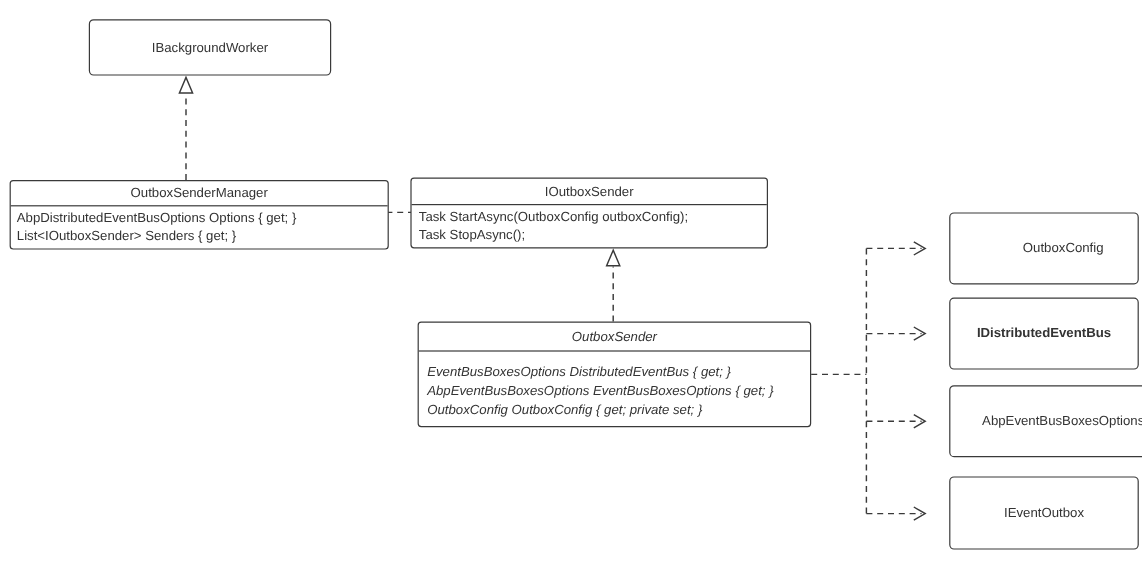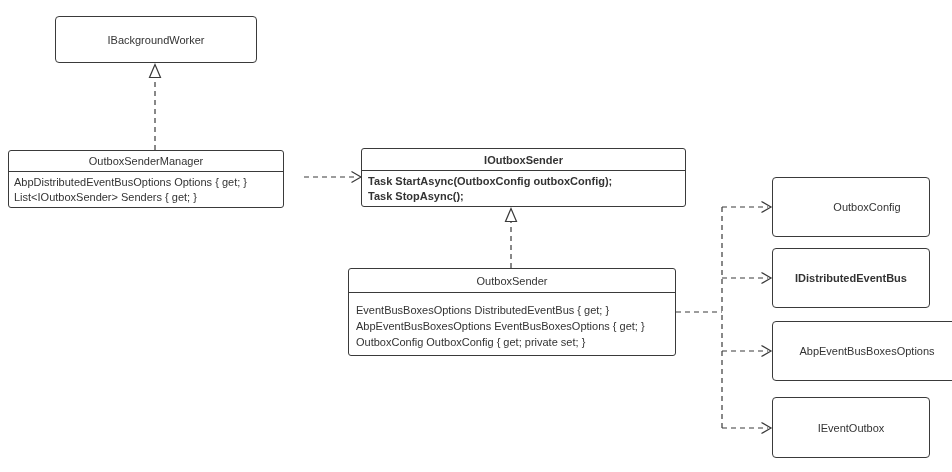--- a/index.html
+++ b/index.html
@@ -18,20 +18,21 @@
   }
   .classbox .members {
     white-space:nowrap; overflow:hidden;
   }
   .member { white-space:nowrap; }
   .node {
     position:absolute; background:#ffffff; border:1px solid #3a3a3a;
     border-radius:4px; box-sizing:border-box; font-size:11px;
     display:flex; align-items:center; justify-content:center; text-align:center;
     white-space:nowrap;
+    margin-left:19px;
   }
   svg.wires { position:absolute; left:0; top:0; pointer-events:none; }
   .wire { stroke:#3a3a3a; stroke-width:1.2; fill:none; stroke-dasharray:5 4; }
   .open-arrow { stroke:#3a3a3a; stroke-width:1.2; fill:none; }
   .tri-arrow { stroke:#3a3a3a; stroke-width:1.2; fill:#ffffff; }
 </style>
 </head>
 <body>
 
 <div class="stage">
@@ -72,37 +73,37 @@
     <g>
       <path class="wire" d="M722 428 L768 428"></path>
       <path class="open-arrow" d="M761.5 422.5 L771 428 L761.5 433.5"></path>
     </g>
   </svg>
 
   <div class="node" style="left:55px; top:16px; width:202px; height:47px;">
     <span>IBackgroundWorker</span>
   </div>
 
-  <div class="classbox" style="left:8px; top:150px; width:276px; height:58px;">
+  <div class="classbox" style="left:8px; top:150px; width:316px; height:58px;">
     <div class="title" style="height:21px;">OutboxSenderManager</div>
     <div class="members" style="padding:3px 5px; line-height:15px;">
       <div class="member">AbpDistributedEventBusOptions Options { get; }</div>
       <div class="member">List&lt;IOutboxSender&gt; Senders { get; }</div>
     </div>
   </div>
 
-  <div class="classbox" style="left:361px; top:148px; width:325px; height:59px;font-weight:bold;">
+  <div class="classbox" style="left:342px; top:148px; width:298px; height:59px;">
     <div class="title" style="height:22px;">IOutboxSender</div>
     <div class="members" style="padding:3px 6px; line-height:15px;">
       <div class="member">Task StartAsync(OutboxConfig outboxConfig);</div>
       <div class="member">Task StopAsync();</div>
     </div>
   </div>
 
-  <div class="classbox" style="left:348px; top:268px; width:328px; height:88px;">
+  <div class="classbox" style="left:348px; top:268px; width:328px; height:88px;font-style:italic;">
     <div class="title" style="height:24px;">OutboxSender</div>
     <div class="members" style="padding:9px 7px 0 7px; line-height:16px;">
       <div class="member">EventBusBoxesOptions DistributedEventBus { get; }</div>
       <div class="member">AbpEventBusBoxesOptions EventBusBoxesOptions { get; }</div>
       <div class="member">OutboxConfig OutboxConfig { get; private set; }</div>
     </div>
   </div>
 
   <div class="node" style="left:772px; top:177px; width:158px; height:60px;padding-left:32px;">
     <span>OutboxConfig</span>

